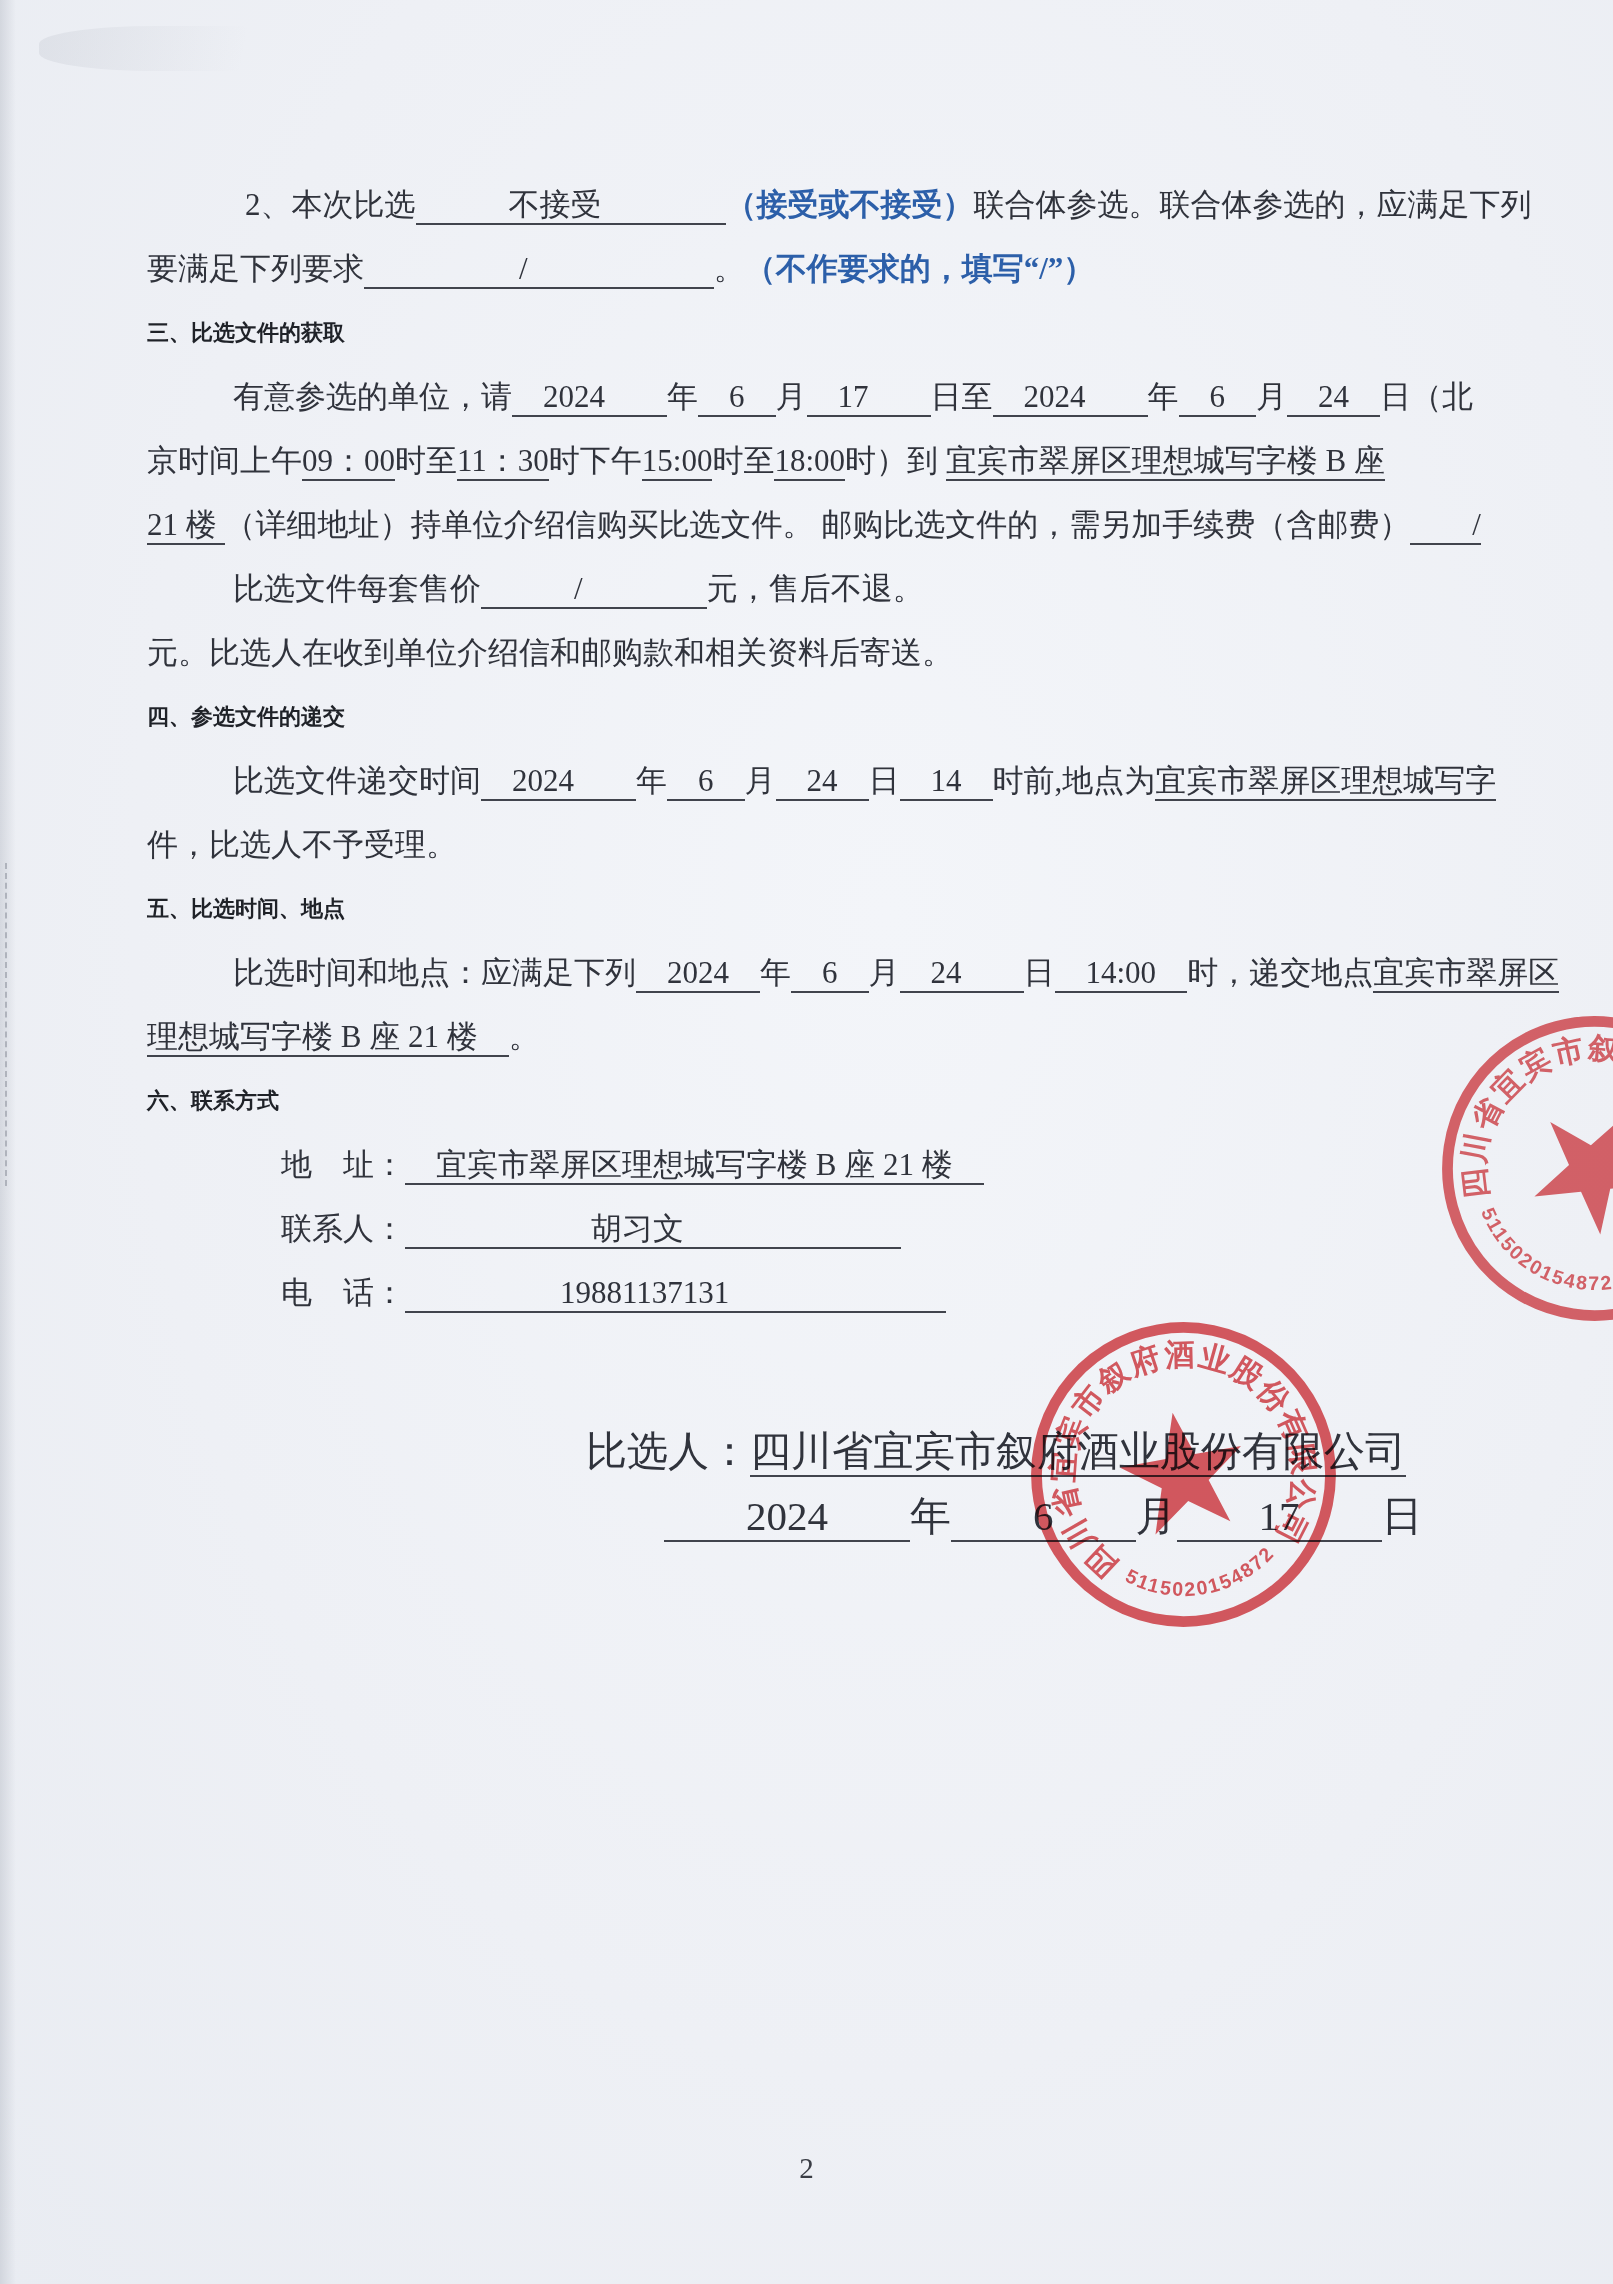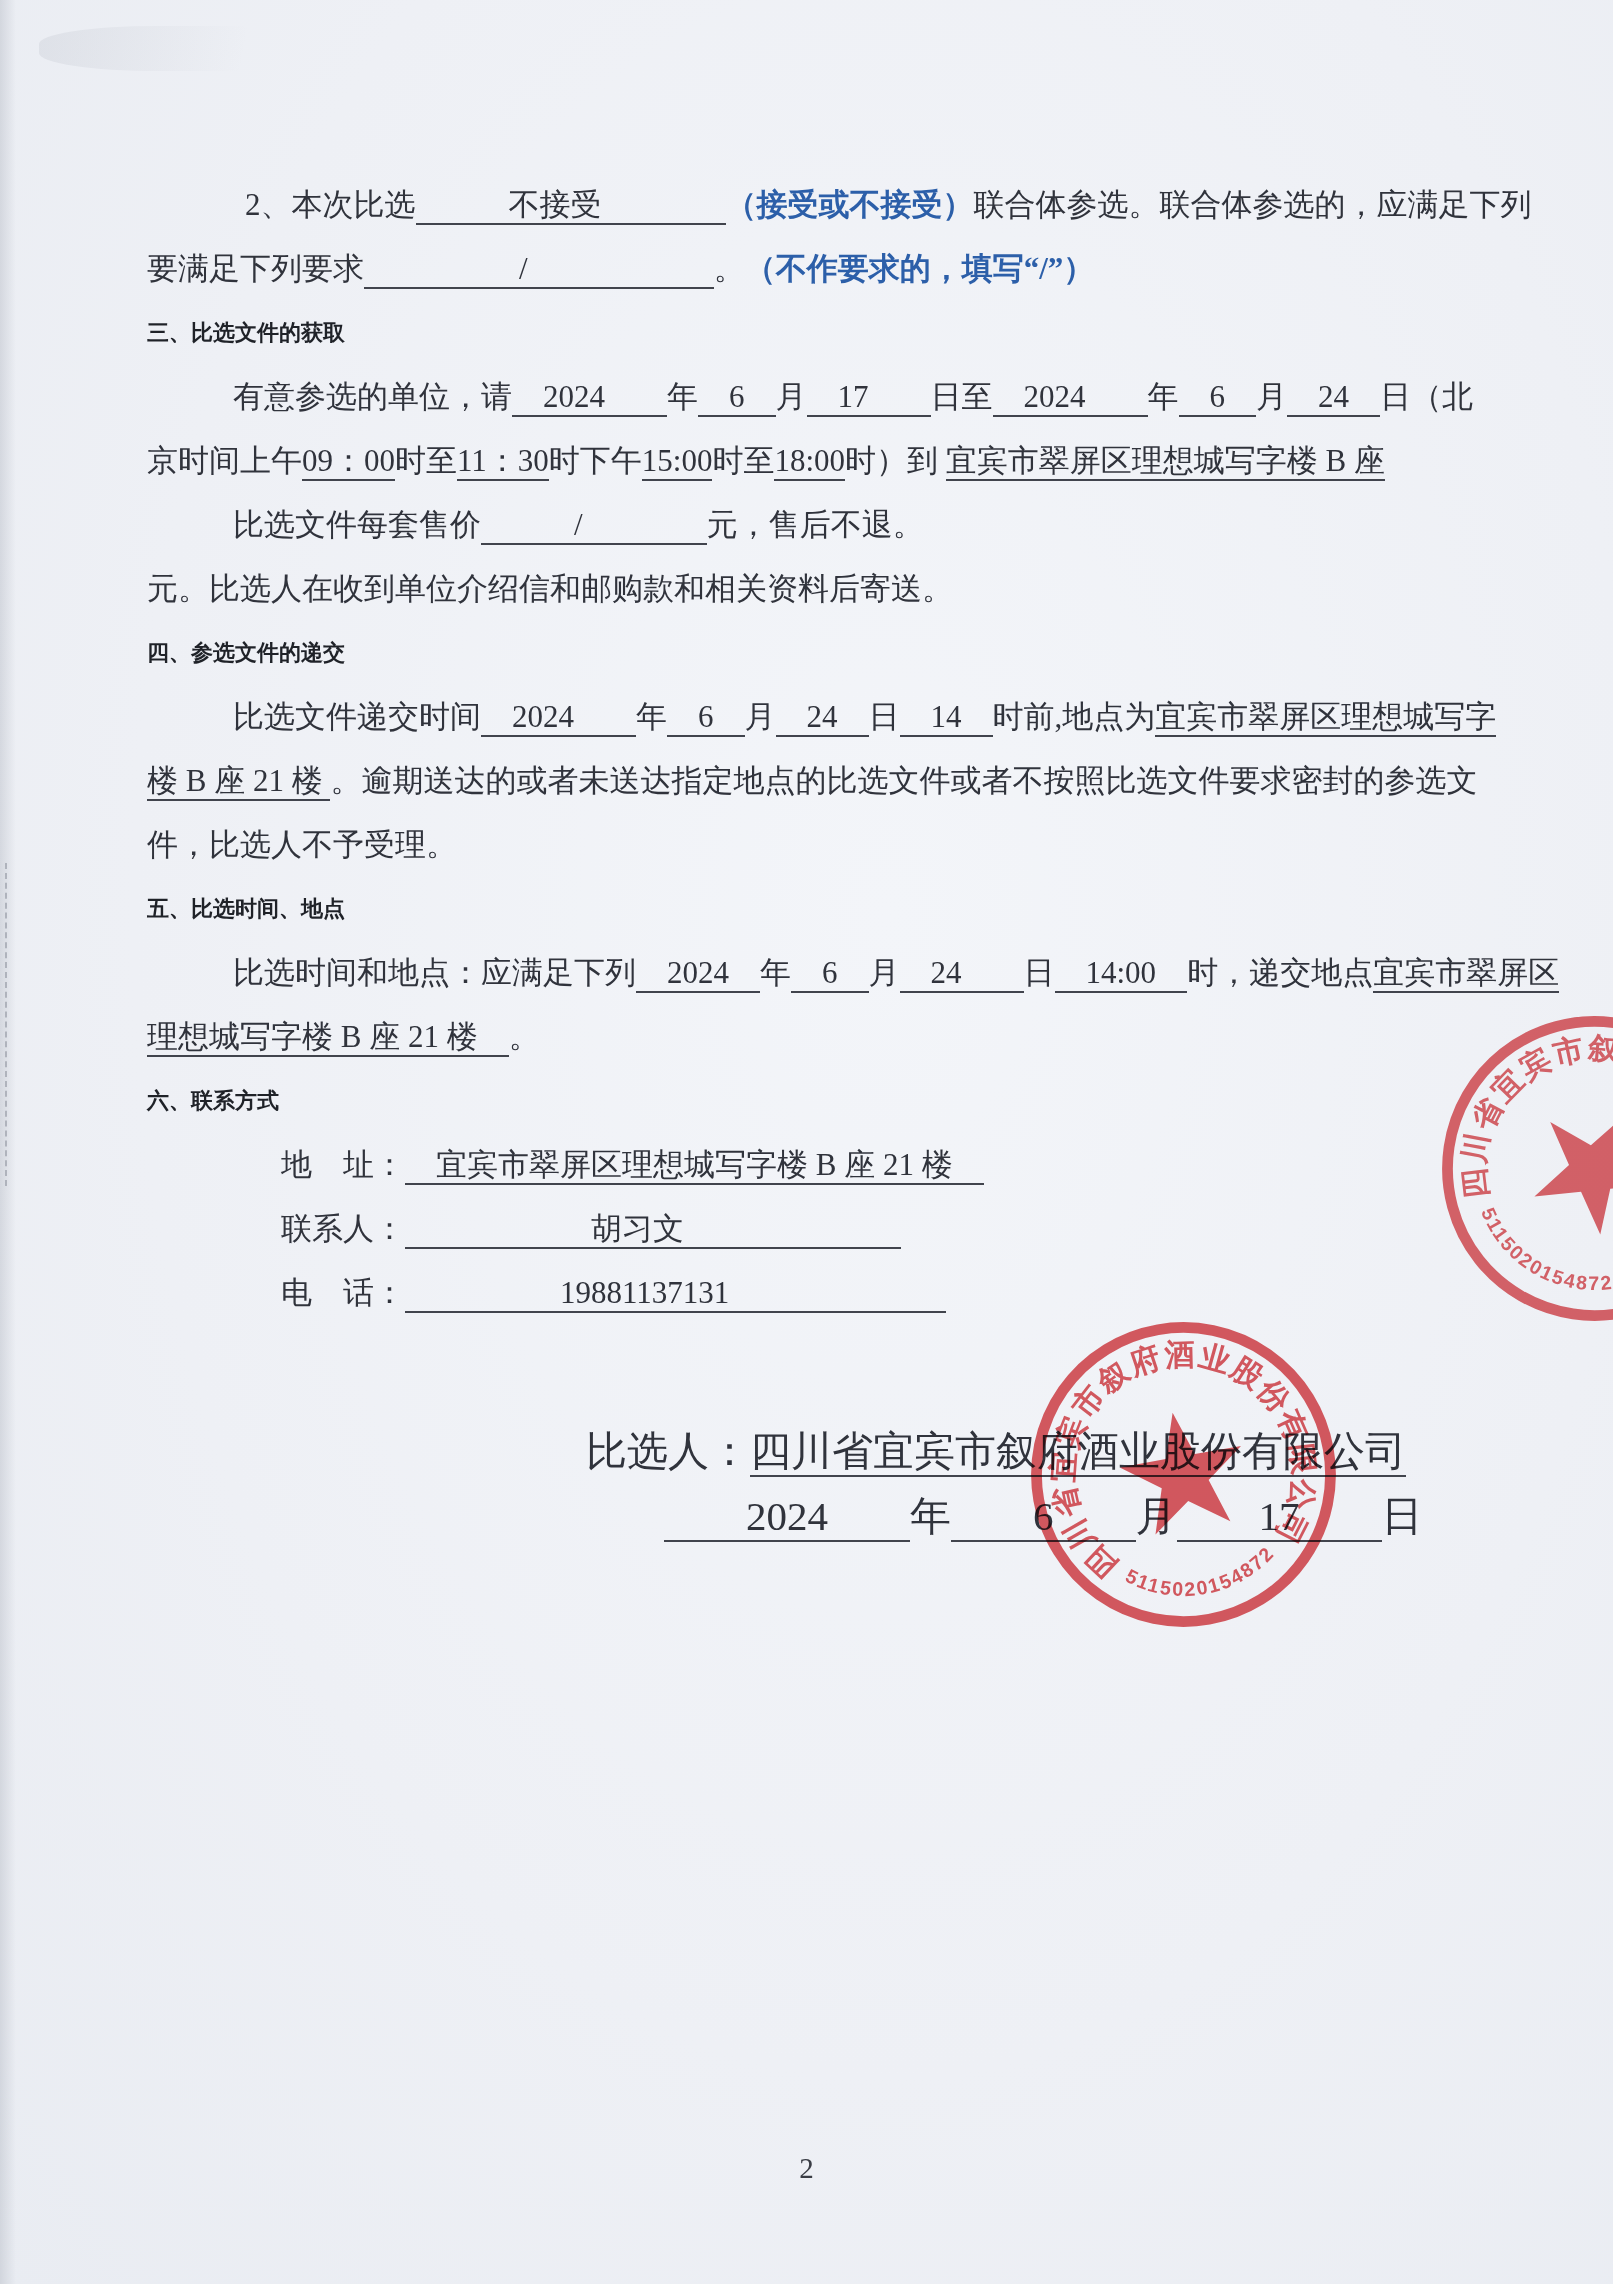--- a/index.html
+++ b/index.html
@@ -71,25 +71,25 @@
   <div class="scan-edge-left"></div>
   <div class="scan-dash"></div>
   <div class="scan-smudge"></div>
 
   <div id="content">
       <div class="line indent-1"><span class="seg">2、本次比选</span><span class="seg u">　　　不接受　　　　</span><span class="seg blue">（接受或不接受）</span><span class="seg">联合体参选。联合体参选的，应满足下列</span></div>
       <div class="line indent-0"><span class="seg">要满足下列要求</span><span class="seg u">　　　　　/　　　　　　</span><span class="seg">。</span><span class="seg blue">（不作要求的，填写“/”）</span></div>
       <div class="line heading indent-0"><span class="seg">三、比选文件的获取</span></div>
       <div class="line indent-2"><span class="seg">有意参选的单位，请</span><span class="seg u">　2024　　</span><span class="seg">年</span><span class="seg u">　6　</span><span class="seg">月</span><span class="seg u">　17　　</span><span class="seg">日至</span><span class="seg u">　2024　　</span><span class="seg">年</span><span class="seg u">　6　</span><span class="seg">月</span><span class="seg u">　24　</span><span class="seg">日（北</span></div>
       <div class="line indent-0"><span class="seg">京时间上午</span><span class="seg u">09：00</span><span class="seg">时至</span><span class="seg u">11：30</span><span class="seg">时下午</span><span class="seg u">15:00</span><span class="seg">时至</span><span class="seg u">18:00</span><span class="seg">时）到 </span><span class="seg u">宜宾市翠屏区理想城写字楼 B 座</span></div>
+      <div class="line indent-0"><span class="seg u">21 楼 </span><span class="seg">（详细地址）持单位介绍信购买比选文件。 邮购比选文件的，需另加手续费（含邮费）</span><span class="seg u">　　/</span></div>
       <div class="line indent-2"><span class="seg">比选文件每套售价</span><span class="seg u">　　　/　　　　</span><span class="seg">元，售后不退。</span></div>
       <div class="line indent-0"><span class="seg">元。比选人在收到单位介绍信和邮购款和相关资料后寄送。</span></div>
       <div class="line heading indent-0"><span class="seg">四、参选文件的递交</span></div>
       <div class="line indent-2"><span class="seg">比选文件递交时间</span><span class="seg u">　2024　　</span><span class="seg">年</span><span class="seg u">　6　</span><span class="seg">月</span><span class="seg u">　24　</span><span class="seg">日</span><span class="seg u">　14　</span><span class="seg">时前,地点为</span><span class="seg u">宜宾市翠屏区理想城写字</span></div>
-      <div class="line indent-0"><span class="seg u">楼 B 座 21 楼 </span><span class="seg">。逾期送达的或者未送达指定地点的比选文件或者不按照比选文件要求密封的参选文</span></div>
       <div class="line indent-0"><span class="seg">件，比选人不予受理。</span></div>
       <div class="line heading indent-0"><span class="seg">五、比选时间、地点</span></div>
       <div class="line indent-2"><span class="seg">比选时间和地点：应满足下列</span><span class="seg u">　2024　</span><span class="seg">年</span><span class="seg u">　6　</span><span class="seg">月</span><span class="seg u">　24　　</span><span class="seg">日</span><span class="seg u">　14:00　</span><span class="seg">时，递交地点</span><span class="seg u">宜宾市翠屏区</span></div>
       <div class="line indent-0"><span class="seg u">理想城写字楼 B 座 21 楼　</span><span class="seg">。</span></div>
       <div class="line heading indent-0"><span class="seg">六、联系方式</span></div>
       <div class="line indent-3"><span class="seg">地　址：</span><span class="seg u">　宜宾市翠屏区理想城写字楼 B 座 21 楼　</span></div>
       <div class="line indent-3"><span class="seg">联系人：</span><span class="seg u">　　　　　　胡习文　　　　　　　</span></div>
       <div class="line indent-3"><span class="seg">电　话：</span><span class="seg u">　　　　　19881137131　　　　　　　</span></div>
     </div>
 

